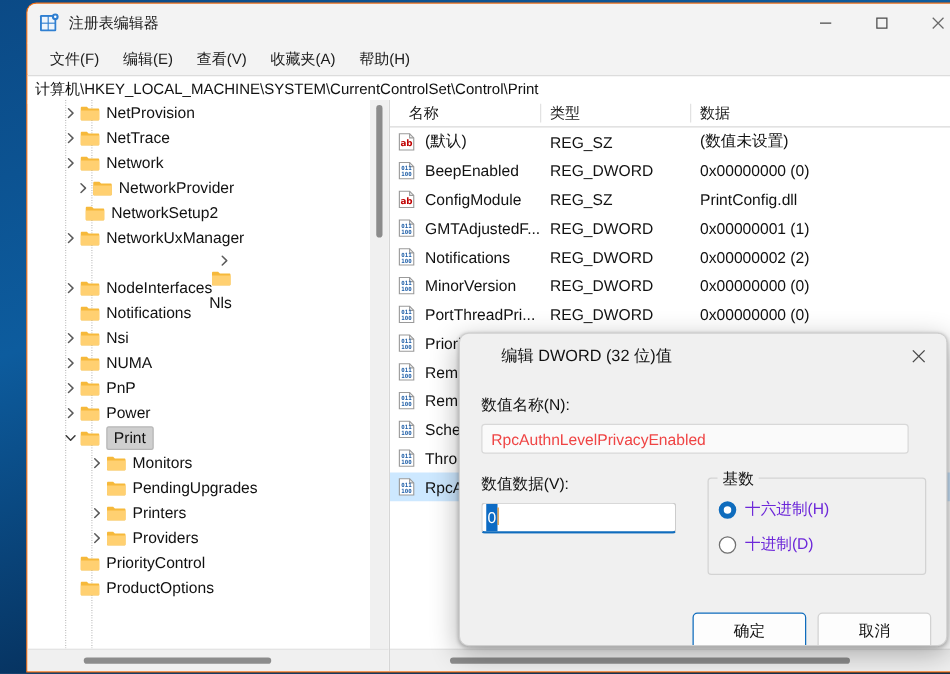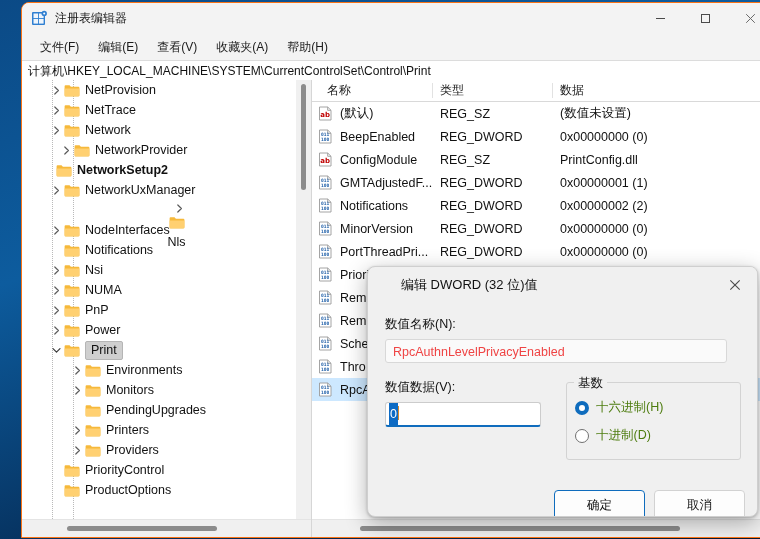--- a/index.html
+++ b/index.html
@@ -159,21 +159,21 @@
   #base-legend{
     position:absolute;left:206px;top:73px;background:#f0f0f0;padding:0 4px;
     font-size:12.5px;color:#111;font-family:Liberation Mono, monospace;
   }
   .radio-row{position:absolute;display:flex;align-items:center;cursor:default;}
   #radio-hex{left:207px;top:97px;}
   #radio-dec{left:207px;top:125px;}
   .rdot{width:14px;height:14px;border-radius:50%;border:1px solid #707070;
     background:#fff;margin-right:7px;position:relative;box-sizing:border-box;}
   .rdot.on{border:4px solid #0f6cbd;background:#fff;}
-  .rlabel{font-size:12.5px;color:#4d7c0f;}
+  .rlabel{font-size:12.5px;color:#6d28d9;}
   .dbtn{
     position:absolute;height:29px;width:89px;border-radius:4px;
     background:#fdfdfd;border:1px solid #d2d2d2;
     display:flex;align-items:center;justify-content:center;
     font-size:12.5px;color:#111;cursor:default;
   }
   #btn-ok{left:186px;top:188px;border:1.5px solid #0f6cbd;}
   #btn-cancel{left:286px;top:188px;}
 </style>
 </head>
@@ -282,21 +282,21 @@
               </svg>
             </span>
             <span class="folder">
               <svg width="16" height="13" viewBox="0 0 16 13">
                 <path d="M0.6 2.2c0-.5.4-.9.9-.9h4l1.4 1.5h7.6c.5 0 .9.4.9.9v7.8c0 .5-.4.9-.9.9H1.5c-.5 0-.9-.4-.9-.9z" fill="#f6b93b"></path>
                 <path d="M0.6 4.4h14.8v6.7c0 .5-.4.9-.9.9H1.5c-.5 0-.9-.4-.9-.9z" fill="#ffd071"></path>
               </svg>
             </span>
             <span class="tlabel">NetworkProvider</span>
           </div>
-          <div class="tnode" style="padding-left: 18px; font-weight: bold;">
+          <div class="tnode" style="padding-left: 30px;">
             <span class="chev empty">
               <svg width="9" height="9" viewBox="0 0 9 9">
                 <path d="M2.8 1 L6.4 4.5 L2.8 8" fill="none" stroke="#5c5c5c" stroke-width="1.2" stroke-linecap="round" stroke-linejoin="round"></path>
               </svg>
             </span>
             <span class="folder">
               <svg width="16" height="13" viewBox="0 0 16 13">
                 <path d="M0.6 2.2c0-.5.4-.9.9-.9h4l1.4 1.5h7.6c.5 0 .9.4.9.9v7.8c0 .5-.4.9-.9.9H1.5c-.5 0-.9-.4-.9-.9z" fill="#f6b93b"></path>
                 <path d="M0.6 4.4h14.8v6.7c0 .5-.4.9-.9.9H1.5c-.5 0-.9-.4-.9-.9z" fill="#ffd071"></path>
               </svg>
@@ -421,34 +421,20 @@
                 <path d="M1 2.6 L4.5 6.2 L8 2.6" fill="none" stroke="#3b3b3b" stroke-width="1.2" stroke-linecap="round" stroke-linejoin="round"></path>
               </svg>
             </span>
             <span class="folder">
               <svg width="16" height="13" viewBox="0 0 16 13">
                 <path d="M0.6 2.2c0-.5.4-.9.9-.9h4l1.4 1.5h7.6c.5 0 .9.4.9.9v7.8c0 .5-.4.9-.9.9H1.5c-.5 0-.9-.4-.9-.9z" fill="#f6b93b"></path>
                 <path d="M0.6 4.4h14.8v6.7c0 .5-.4.9-.9.9H1.5c-.5 0-.9-.4-.9-.9z" fill="#ffd071"></path>
               </svg>
             </span>
             <span class="tlabel">Print</span>
-          </div>
-          <div class="tnode" style="padding-left: 47px;">
-            <span class="chev">
-              <svg width="9" height="9" viewBox="0 0 9 9">
-                <path d="M2.8 1 L6.4 4.5 L2.8 8" fill="none" stroke="#5c5c5c" stroke-width="1.2" stroke-linecap="round" stroke-linejoin="round"></path>
-              </svg>
-            </span>
-            <span class="folder">
-              <svg width="16" height="13" viewBox="0 0 16 13">
-                <path d="M0.6 2.2c0-.5.4-.9.9-.9h4l1.4 1.5h7.6c.5 0 .9.4.9.9v7.8c0 .5-.4.9-.9.9H1.5c-.5 0-.9-.4-.9-.9z" fill="#f6b93b"></path>
-                <path d="M0.6 4.4h14.8v6.7c0 .5-.4.9-.9.9H1.5c-.5 0-.9-.4-.9-.9z" fill="#ffd071"></path>
-              </svg>
-            </span>
-            <span class="tlabel">Environments</span>
           </div>
           <div class="tnode" style="padding-left: 47px;">
             <span class="chev">
               <svg width="9" height="9" viewBox="0 0 9 9">
                 <path d="M2.8 1 L6.4 4.5 L2.8 8" fill="none" stroke="#5c5c5c" stroke-width="1.2" stroke-linecap="round" stroke-linejoin="round"></path>
               </svg>
             </span>
             <span class="folder">
               <svg width="16" height="13" viewBox="0 0 16 13">
                 <path d="M0.6 2.2c0-.5.4-.9.9-.9h4l1.4 1.5h7.6c.5 0 .9.4.9.9v7.8c0 .5-.4.9-.9.9H1.5c-.5 0-.9-.4-.9-.9z" fill="#f6b93b"></path>

